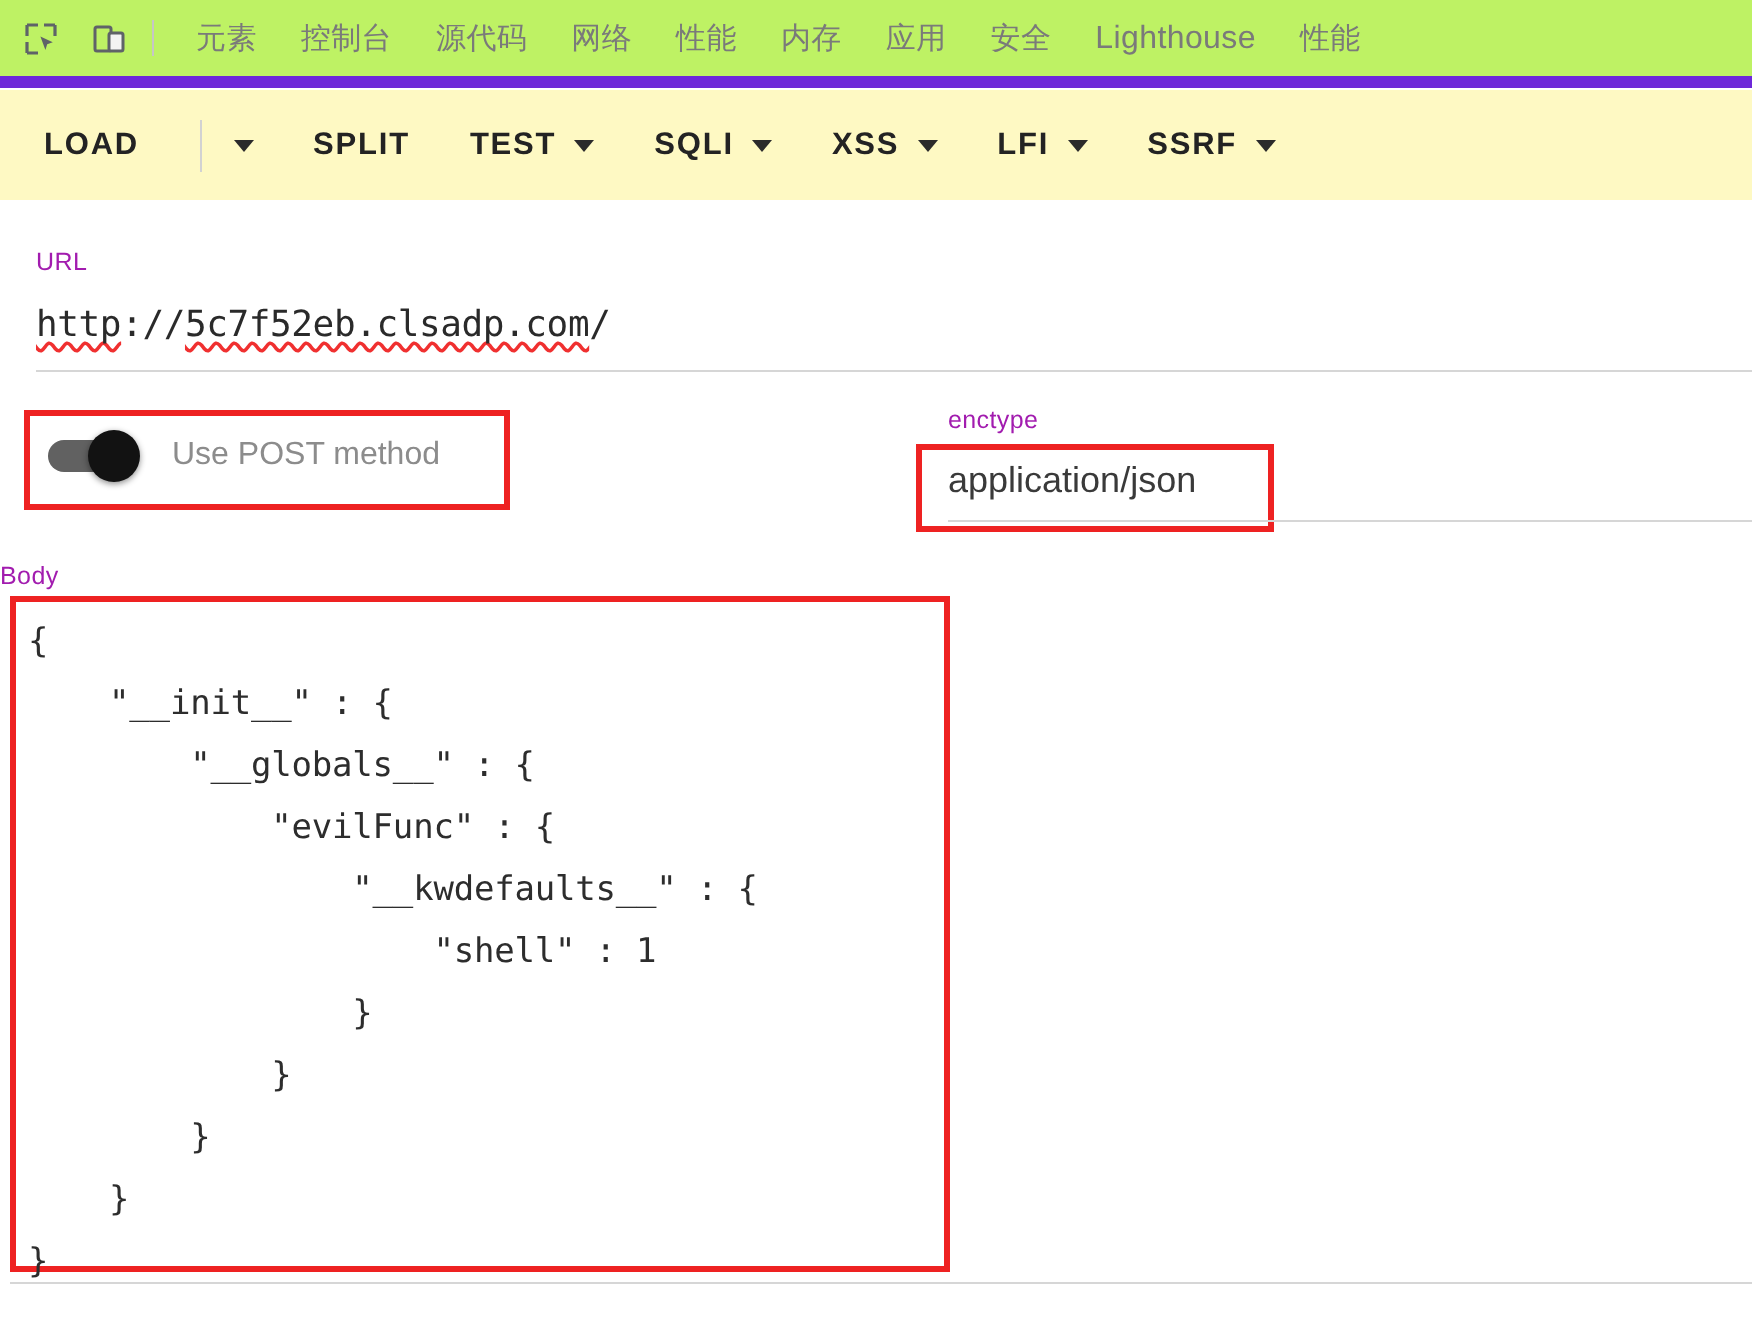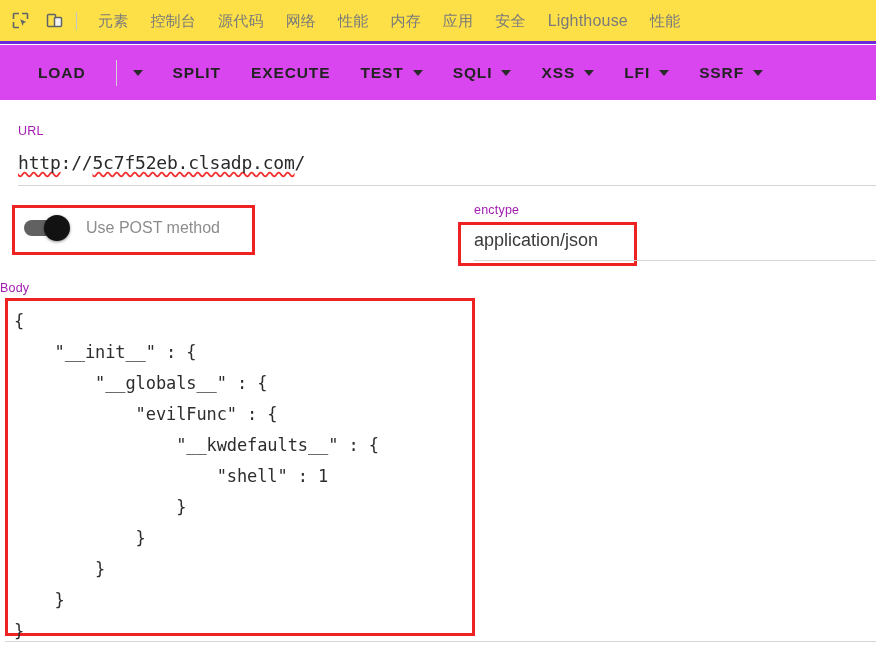--- a/index.html
+++ b/index.html
@@ -15,22 +15,22 @@
     overflow: hidden;
     position: relative;
   }
 
   
   #devtools-tabbar {
     position: absolute;
     left: 0; top: 0;
     width: 876px;
     height: 44px;
-    background: #fde047;
-    border-bottom: 3px solid #6d28d9;
+    background: #bef264;
+    border-bottom: 6px solid #6d28d9;
     display: flex;
     align-items: center;
     overflow: hidden;
   }
   .dt-icon-btn {
     width: 28px;
     height: 28px;
     margin-left: 6px;
     display: flex;
     align-items: center;
@@ -61,24 +61,24 @@
     color: #4a4a4a;
     vertical-align: 1px;
   }
 
   
   #action-toolbar {
     position: absolute;
     left: 0; top: 45px;
     width: 876px;
     height: 55px;
-    background: #d946ef;
-    display: flex;
-    align-items: center;
-    padding-left: 38px;
+    background: #fef9c3;
+    display: flex;
+    align-items: center;
+    padding-left: 22px;
     overflow: hidden;
   }
   .tb-btn {
     font-size: 15.5px;
     font-weight: bold;
     color: #232323;
     letter-spacing: 0.9px;
     white-space: nowrap;
     padding: 6px 0;
     margin-right: 30px;
@@ -265,21 +265,20 @@
   <div class="dt-tab">性能</div>
 </div>
 
 <div id="action-toolbar">
   <div class="tb-btn">LOAD</div>
   <div class="tb-sep"></div>
   <div class="tb-caret-btn">
     <span class="caret"></span>
   </div>
   <div class="tb-btn">SPLIT</div>
-  <div class="tb-btn">EXECUTE</div>
   <div class="tb-btn">
     <span>TEST</span>
     <span class="caret"></span>
   </div>
   <div class="tb-btn">
     <span>SQLI</span>
     <span class="caret"></span>
   </div>
   <div class="tb-btn">
     <span>XSS</span>

